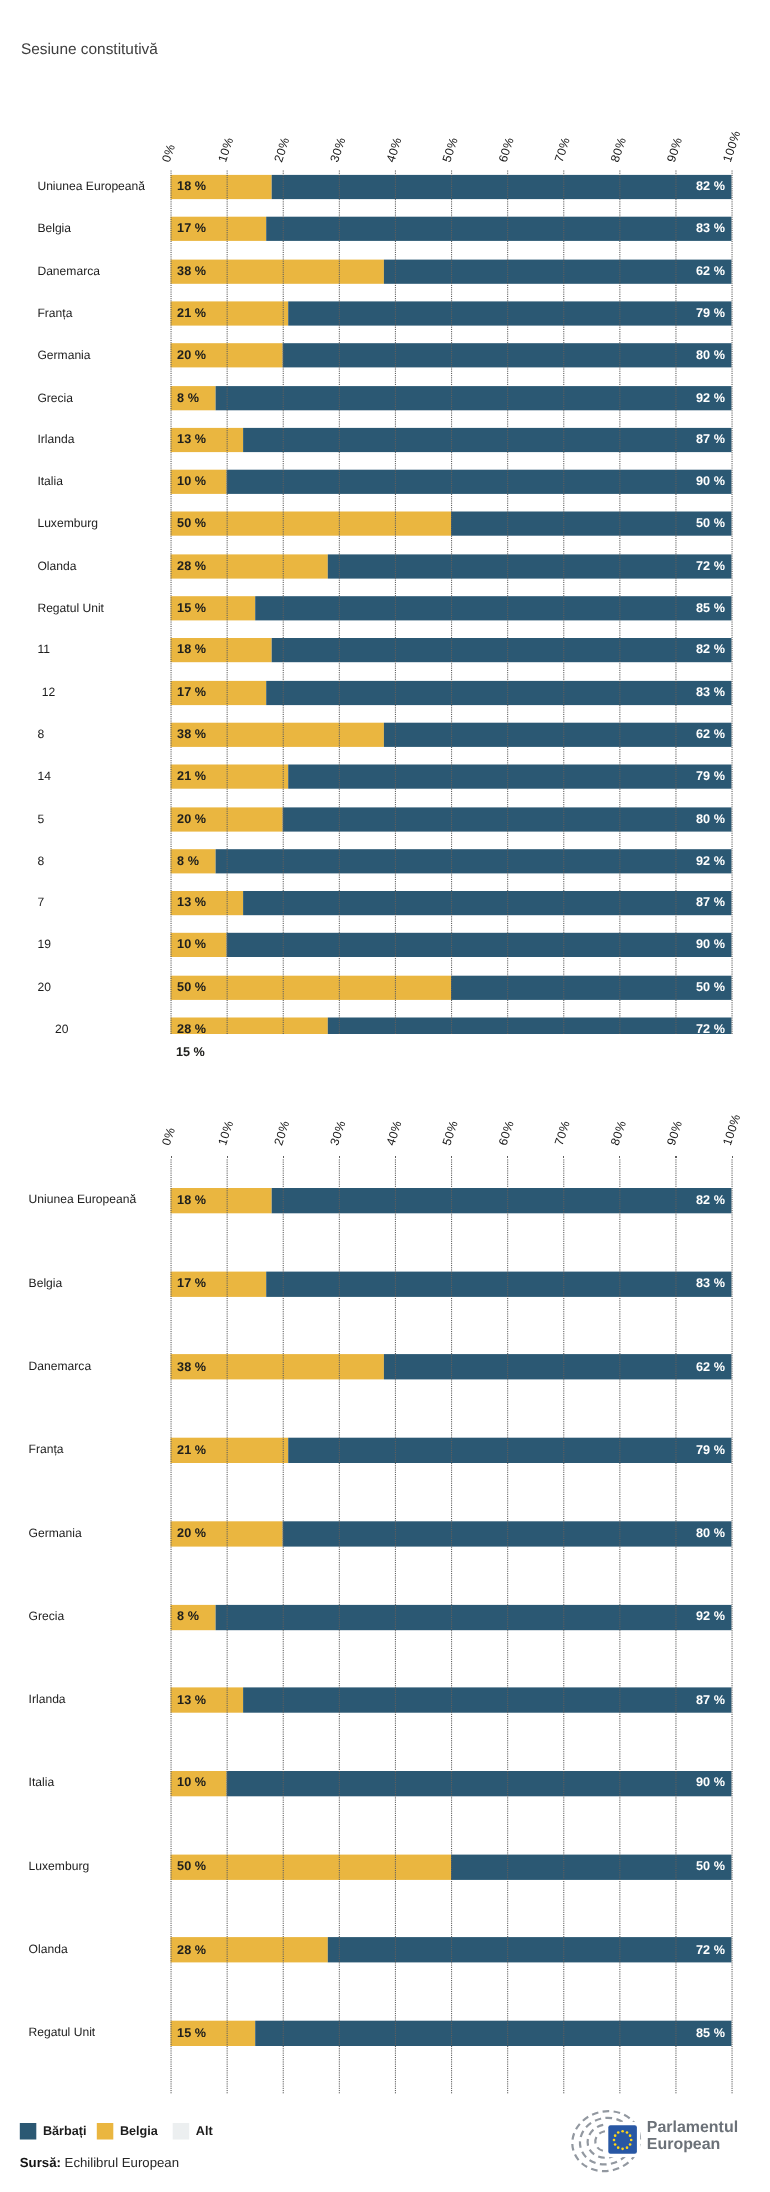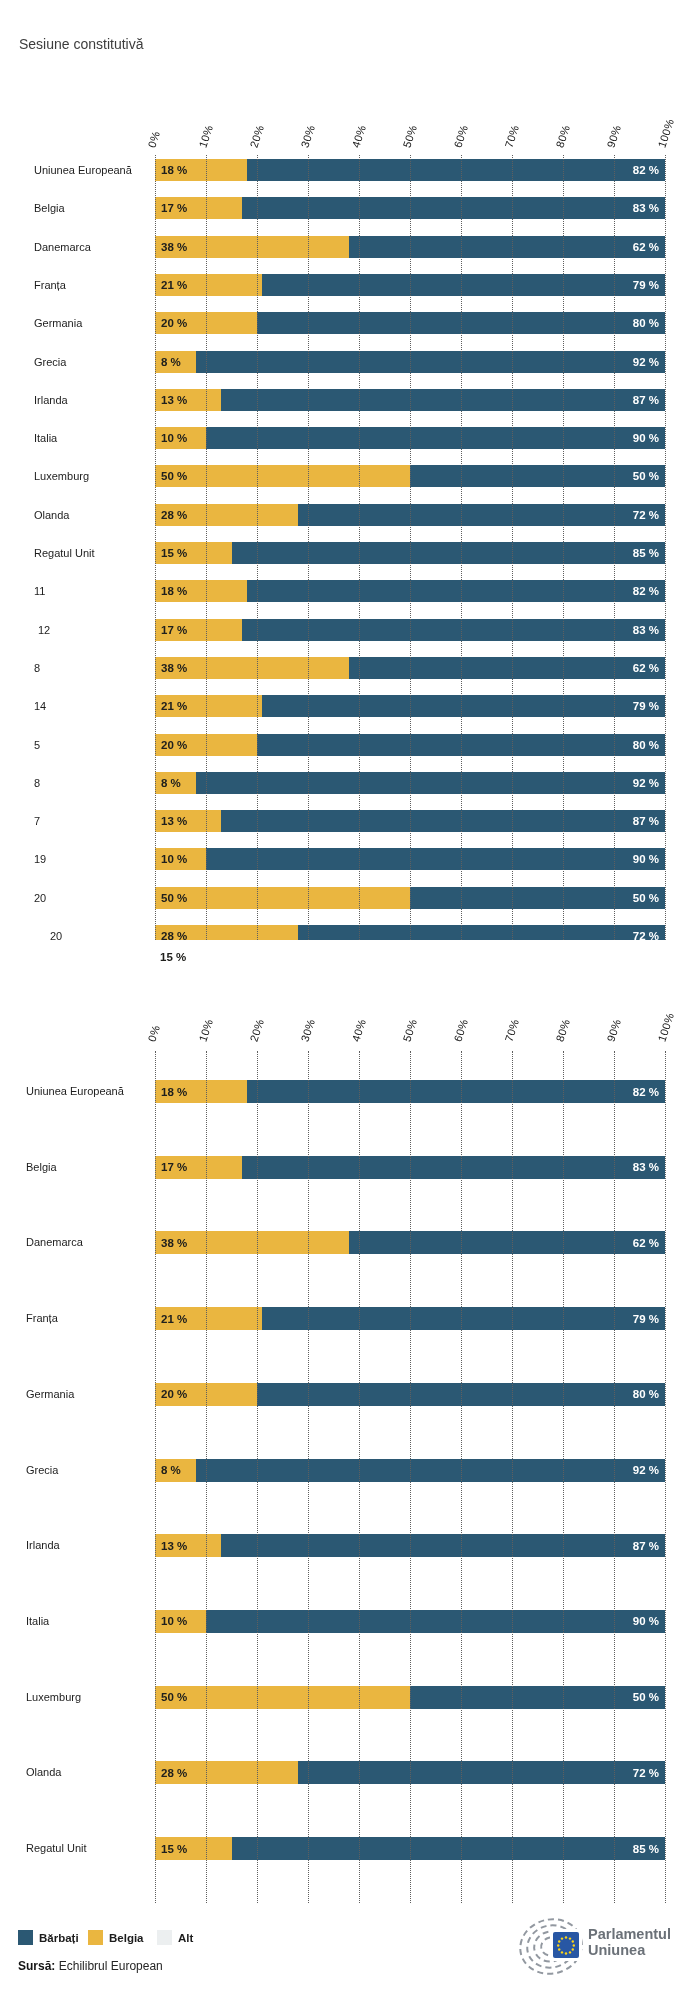--- a/index.html
+++ b/index.html
@@ -354,16 +354,16 @@
           <circle cx="43" cy="42.4" r="1.2"></circle>
         <circle cx="40.2" cy="39.5" r="1.2"></circle>
           <circle cx="39.2" cy="35.5" r="1.2"></circle>
         <circle cx="40.2" cy="31.5" r="1.2"></circle>
           <circle cx="43" cy="28.6" r="1.2"></circle>
       </g>
     </svg>
   </div>
   <div class="abs logo-text" style="top:1926px;">
     <div>Parlamentul</div>
-    <div>Uniunea</div>
+    <div>European</div>
   </div>
 
 </div>
 
 </body></html>

